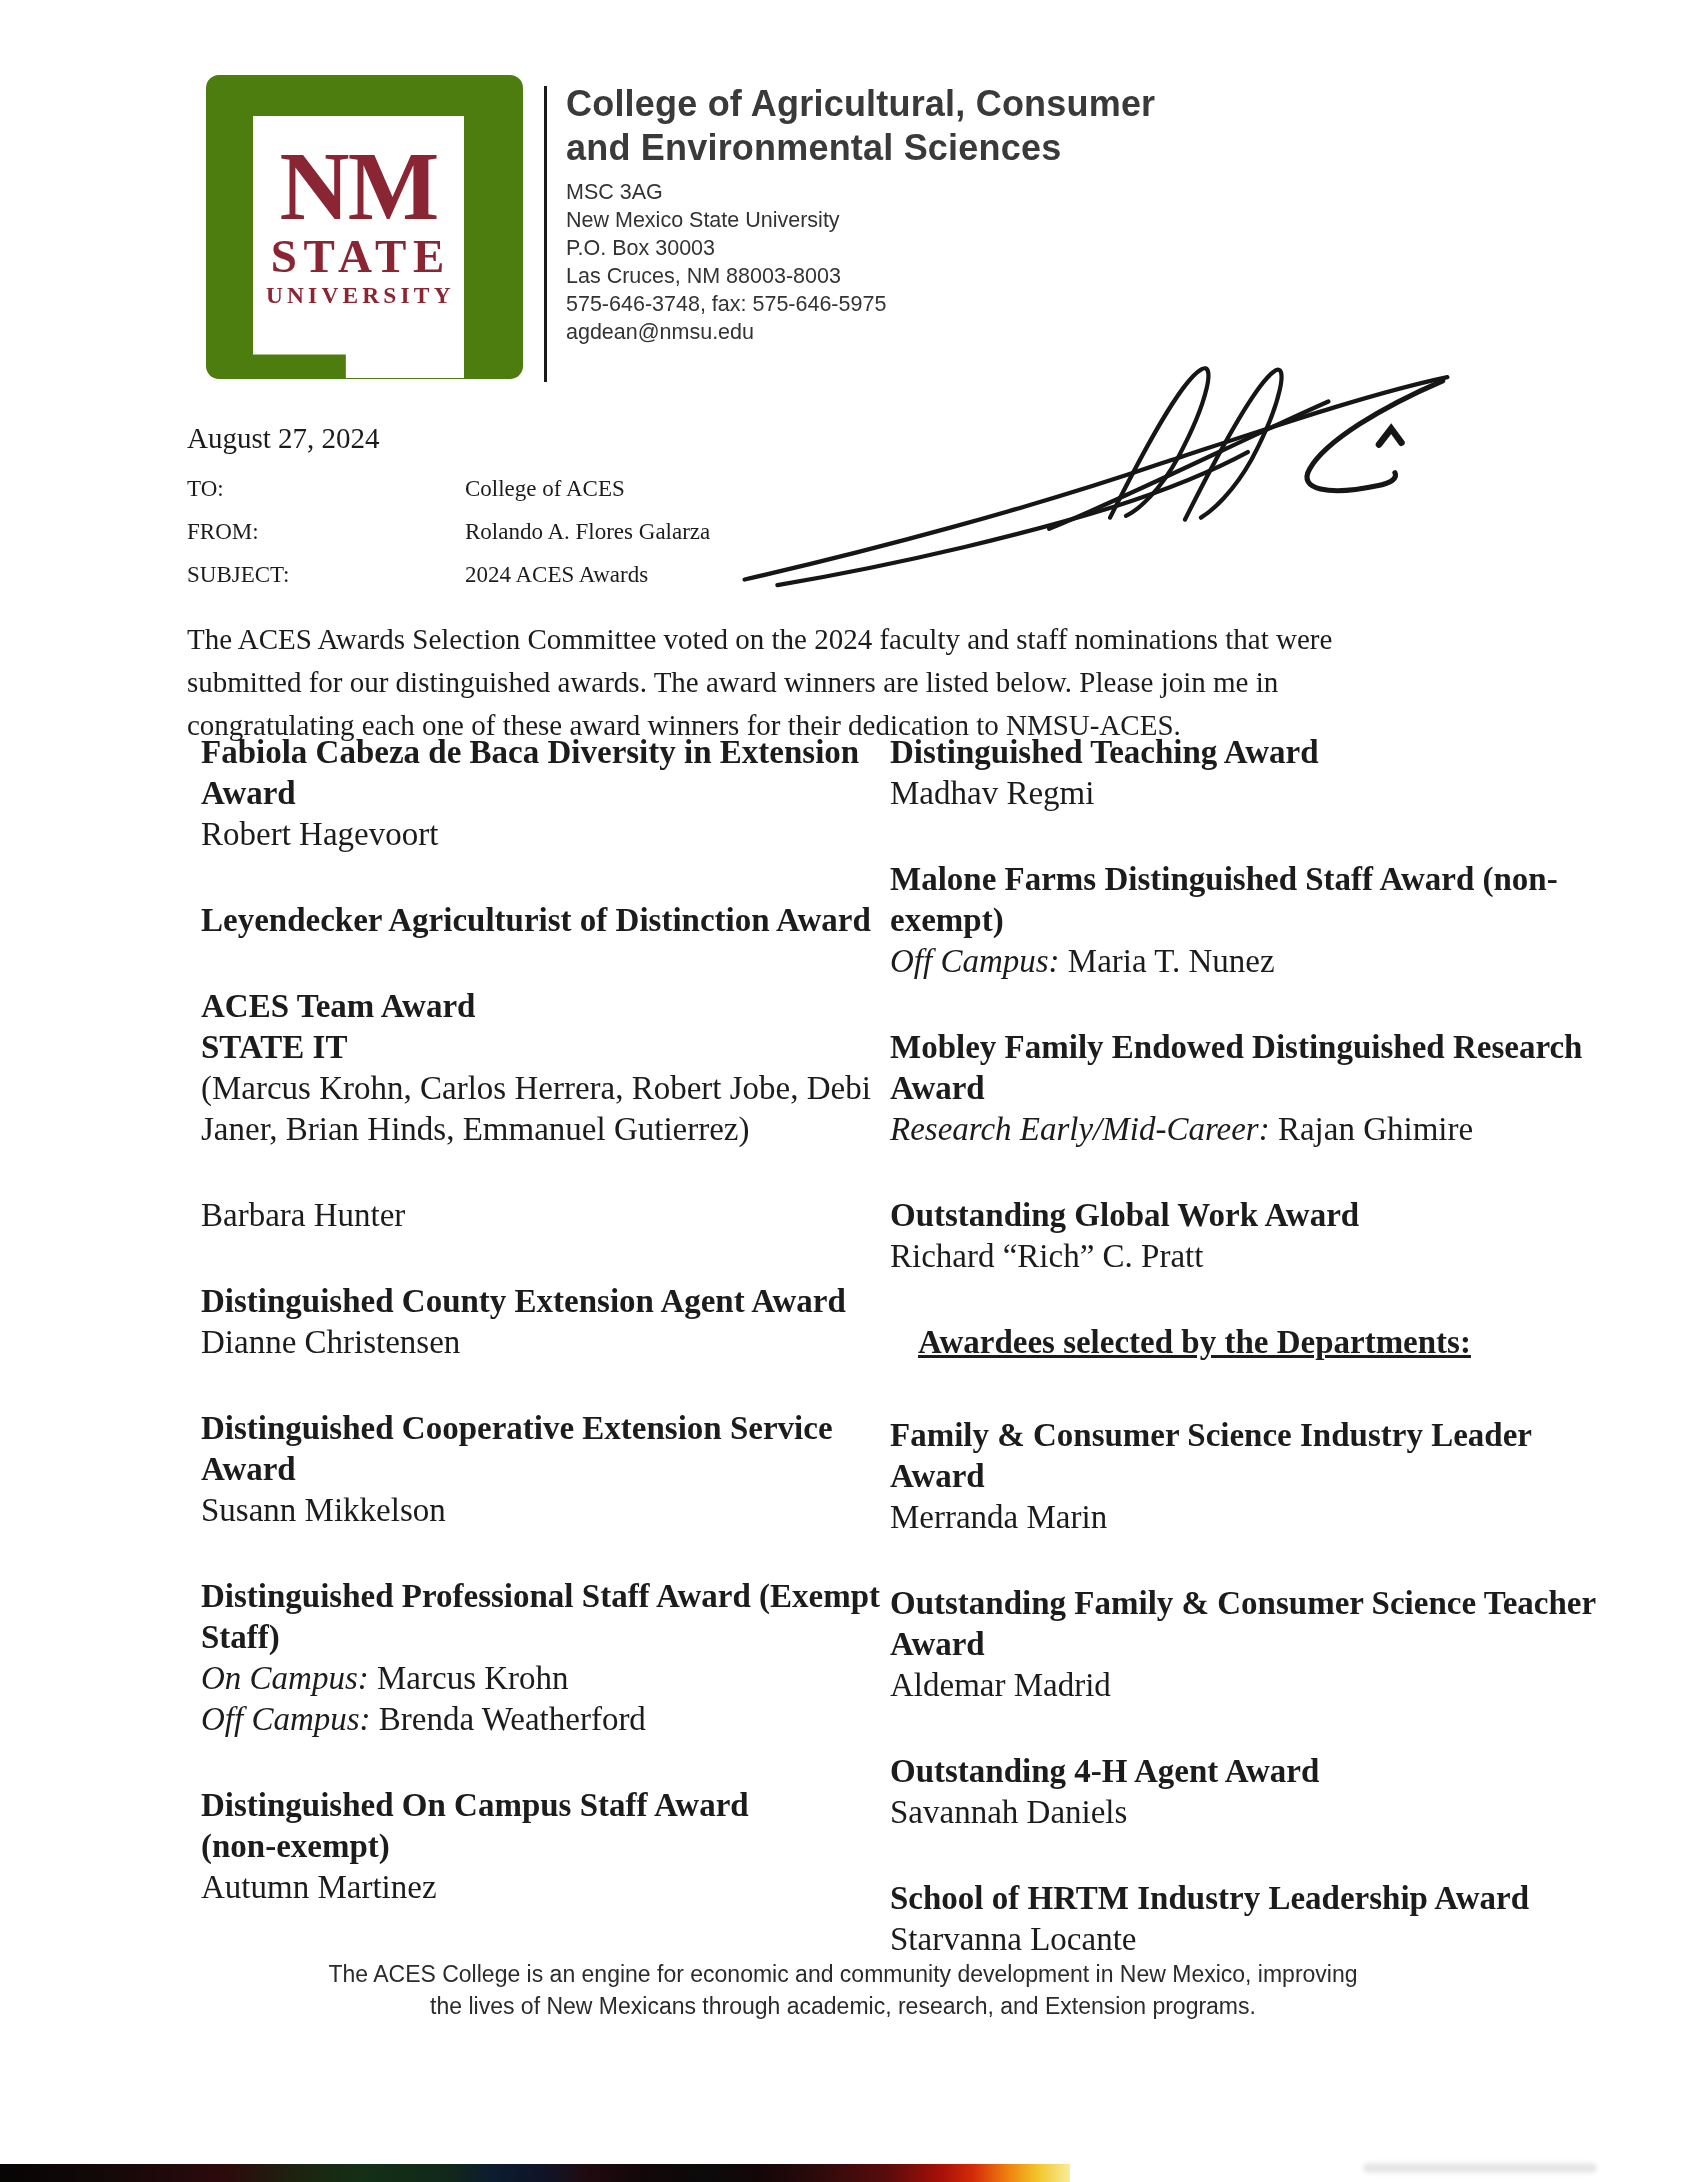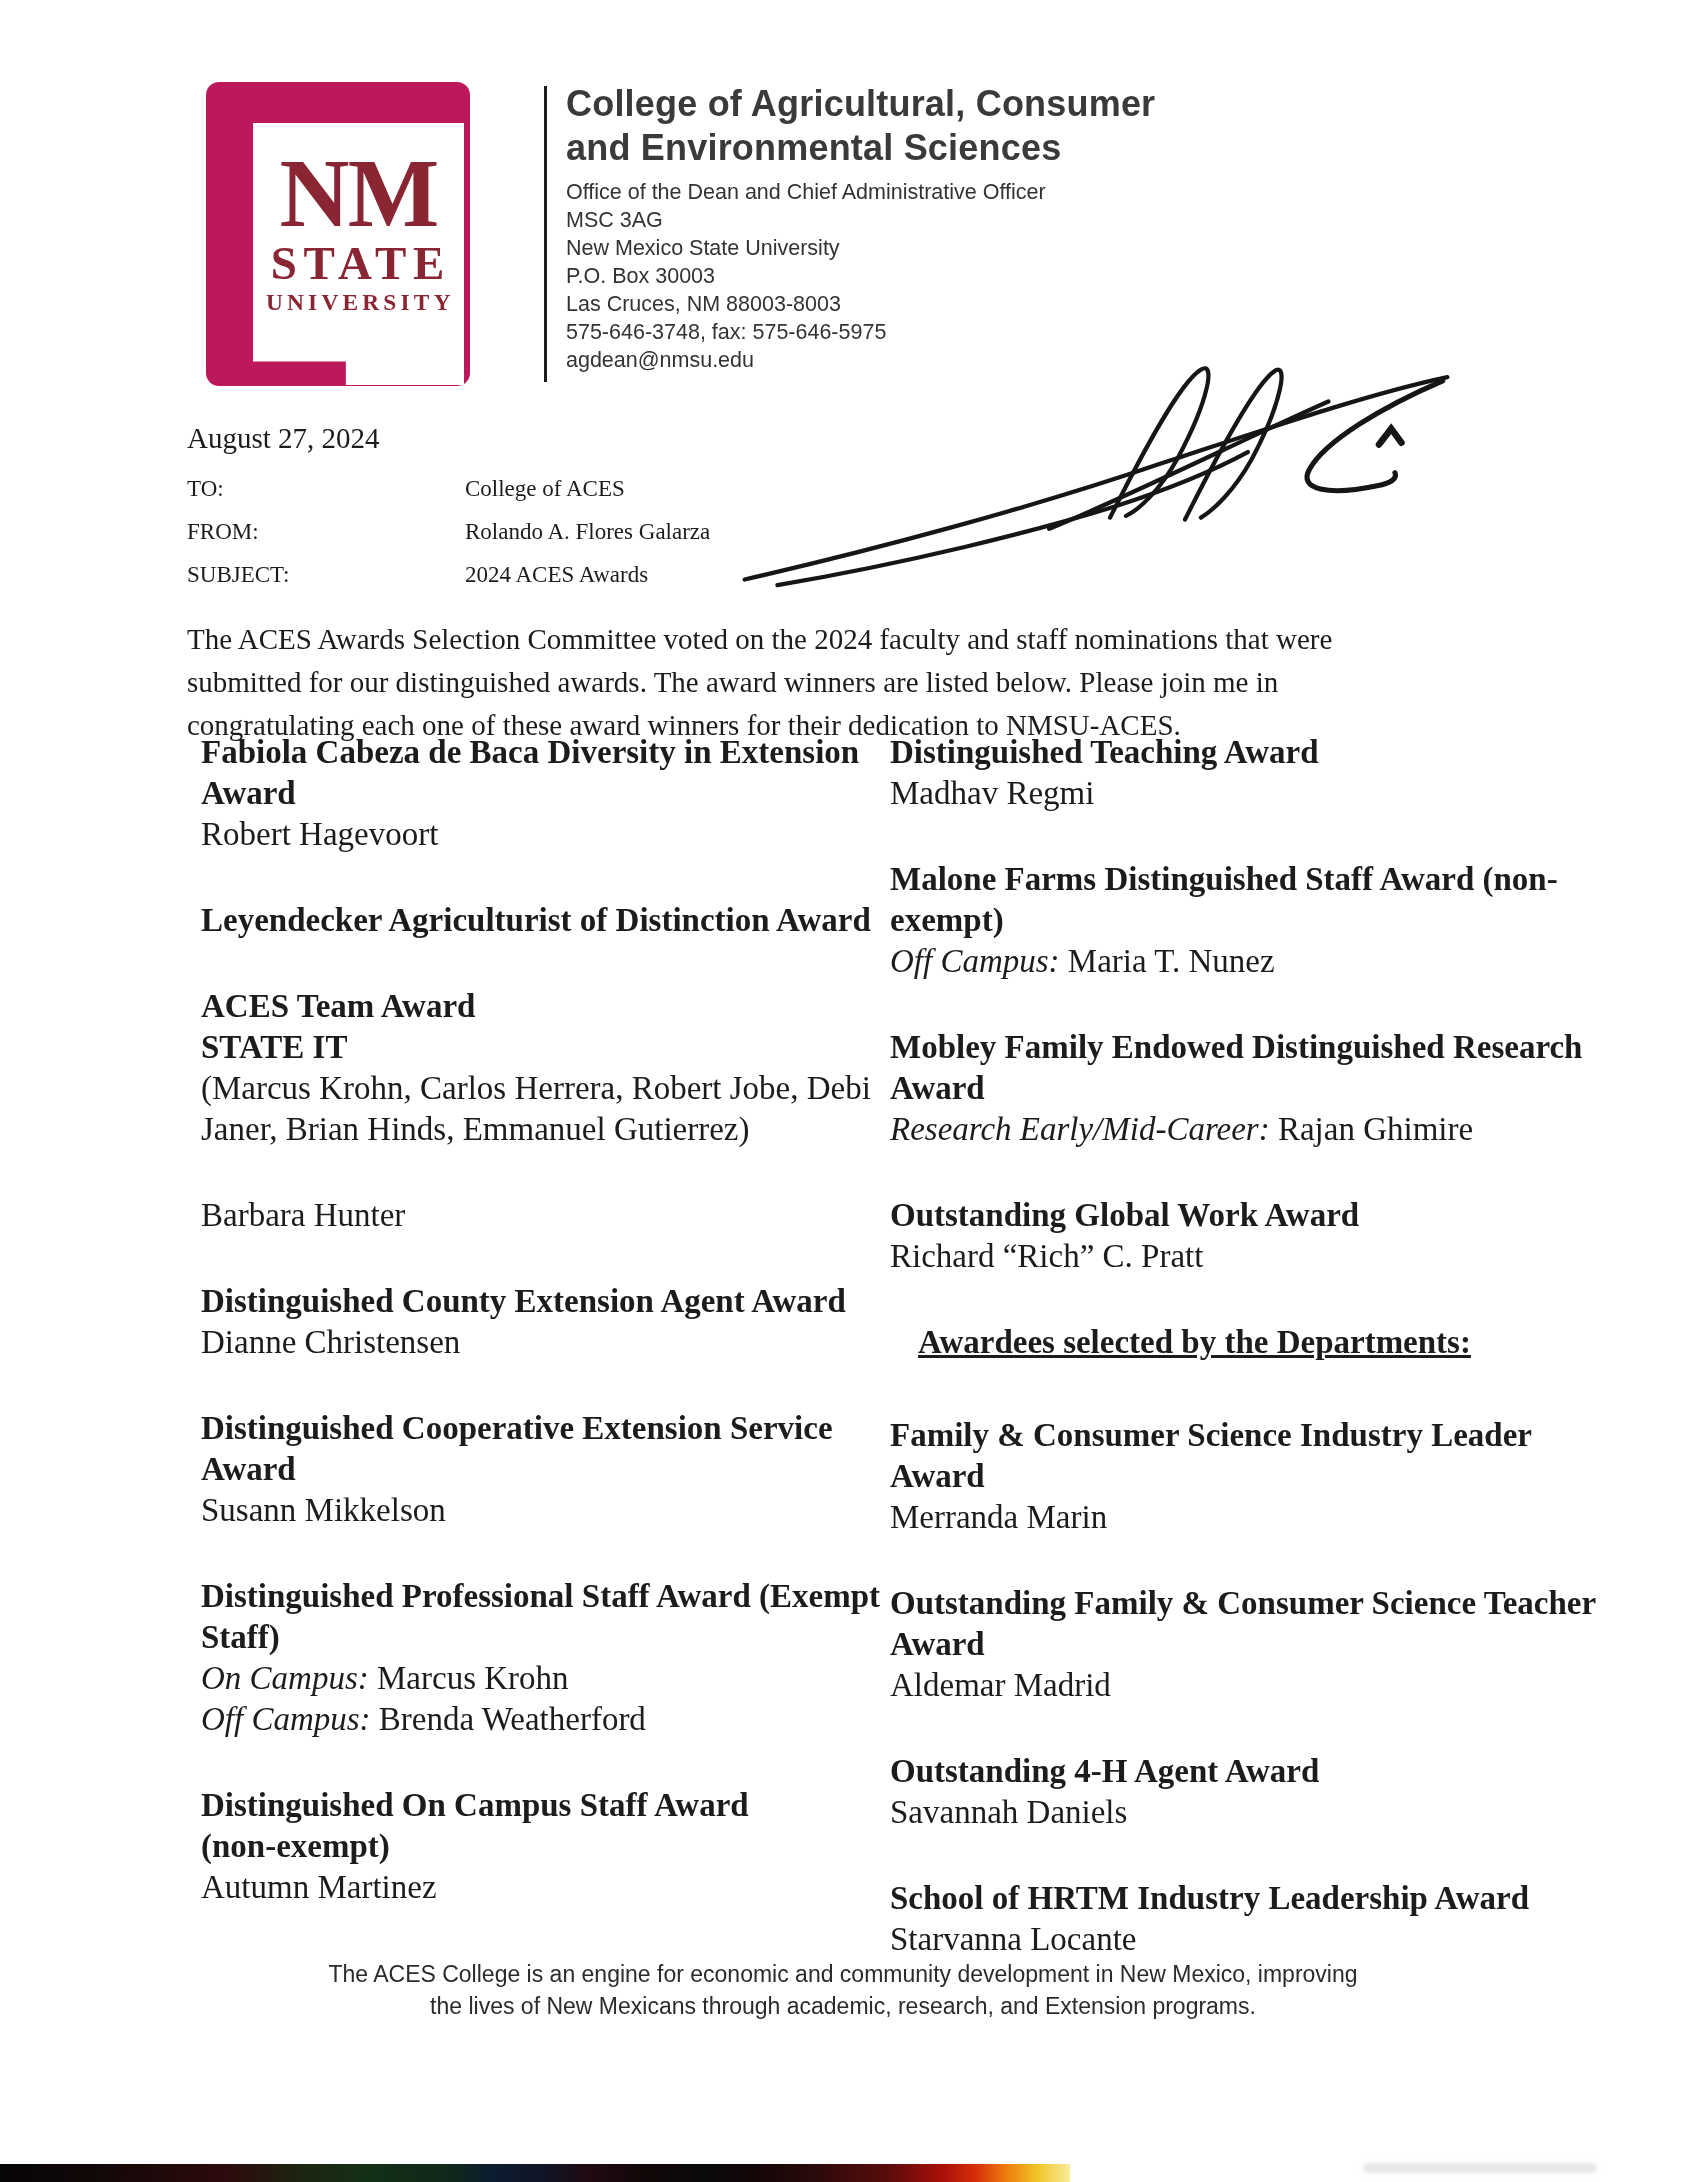--- a/index.html
+++ b/index.html
@@ -1,21 +1,21 @@
 <!DOCTYPE html>
 <html style="font-size:15px"><head>
 <meta charset="utf-8">
 <style>
   html,body{margin:0;padding:0;background:#ffffff;}
   .page{position:relative;width:1686px;height:2182px;background:#ffffff;overflow:hidden;
         font-family:"Liberation Serif", serif;color:#1c1c1c;}
 
   
-  .logo{position:absolute;left:206px;top:82px;width:264px;height:304px;
-        background:#be185d;border-radius:13px;}
+  .logo{position:absolute;left:206px;top:75px;width:317px;height:304px;
+        background:#4d7c0f;border-radius:13px;}
   .logo-state{position:absolute;left:47px;top:41px;width:211px;height:262px;background:#ffffff;
         clip-path:polygon(0 0,100% 0,100% 100%,44% 100%,44% 91%,0 91%);}
   .logo-text{position:absolute;left:0;top:26px;width:100%;text-align:center;color:#8a2533;
         font-family:"Liberation Serif", serif;}
   .logo-nm{font-size:97px;font-weight:bold;line-height:90px;letter-spacing:-1.9px;}
   .logo-st{font-size:47px;font-weight:bold;line-height:49px;letter-spacing:6.6px;margin-left:4.7px;}
   .logo-un{font-size:23.4px;font-weight:bold;line-height:28px;letter-spacing:4.2px;margin-left:3.7px;}
 
   .hdr-divider{position:absolute;left:544px;top:86px;width:2.8px;height:296px;background:#1b1b1b;}
 
@@ -77,21 +77,20 @@
   </div>
 
   <div class="hdr-divider"></div>
 
   <div class="hdr-text">
     <div class="hdr-college">
       <div>College of Agricultural, Consumer</div>
       <div>and Environmental Sciences</div>
     </div>
     <div class="hdr-details">
-      <div>Office of the Dean and Chief Administrative Officer</div>
       <div>MSC 3AG</div>
       <div>New Mexico State University</div>
       <div>P.O. Box 30003</div>
       <div>Las Cruces, NM 88003-8003</div>
       <div>575-646-3748, fax: 575-646-5975</div>
       <div>agdean@nmsu.edu</div>
     </div>
   </div>
 
   <div class="date">August 27, 2024</div>

